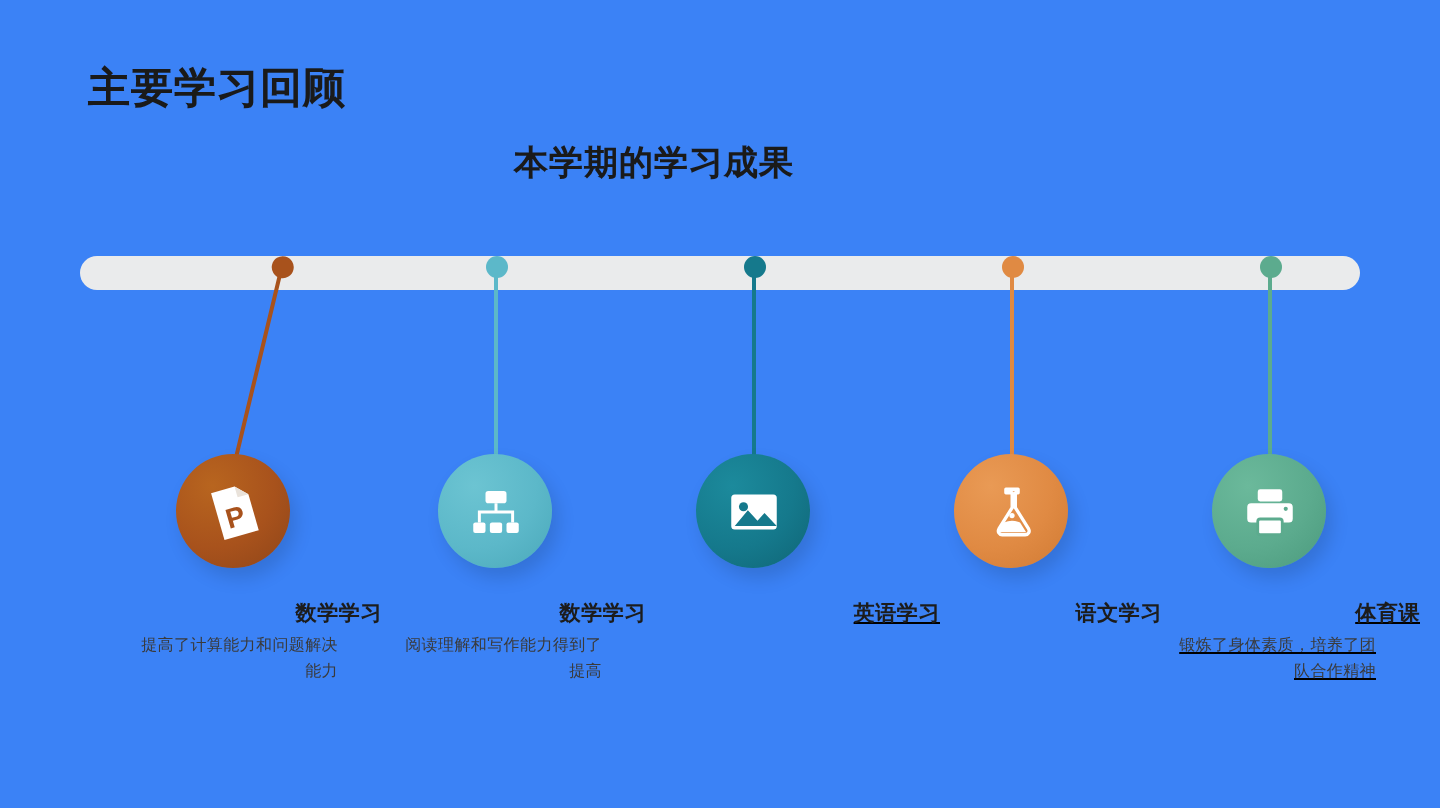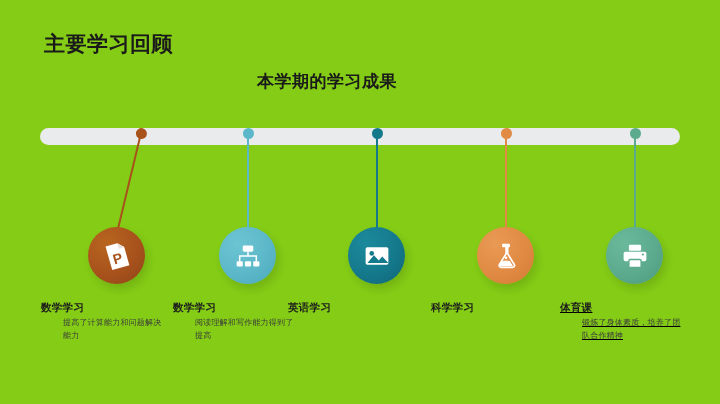--- a/index.html
+++ b/index.html
@@ -7,21 +7,21 @@
     padding: 0;
     background: #ffffff;
   }
   body {
     font-family: "Liberation Sans", "DejaVu Sans", sans-serif;
   }
   #slide {
     position: relative;
     width: 720px;
     height: 404px;
-    background: #84cc16;
+    background: #3b82f6;
     overflow: hidden;
   }
 
   
   #page-title {
     position: absolute;
     left: 44px;
     top: 30px;
     font-size: 21px;
     font-weight: bold;
@@ -91,21 +91,21 @@
     align-items: center;
     justify-content: center;
     box-shadow: 3px 5px 9px rgba(0,0,0,0.13);
   }
   .node-circle svg { display: block; }
 
   
   .node-text {
     position: absolute;
     width: 150px;
-    text-align: left;
+    text-align: right;
   }
   .node-title {
     font-size: 10.5px;
     font-weight: bold;
     color: #1c1c1c;
     line-height: 14px;
     letter-spacing: 0.3px;
   }
   .node-desc {
     margin-top: 3px;
@@ -171,39 +171,39 @@
   </div>
   <div class="node-circle" style="left:348px; top:227px; background:radial-gradient(circle at 32% 28%, #1c8a9c 0%, #15798c 55%, #0f6576 100%);">
     <span>
       <svg width="28" height="28" viewBox="0 0 32 32">
         <rect x="3" y="6" width="26" height="20" rx="2" fill="#ffffff"></rect>
         <circle cx="10" cy="13" r="2.6" fill="#15798c"></circle>
         <path d="M5 24 l7.5 -9 l5.5 6 l4 -4.5 l7 7.5 Z" fill="#15798c"></path>
       </svg>
     </span>
   </div>
-  <div class="node-text" style="left:288px; top:300px;">
+  <div class="node-text" style="left:320px; top:300px;text-decoration:underline;">
     <div class="node-title">英语学习</div>
   </div>
 
   <div class="connector" style="left:505px; top:133px; height:96px; width:2px;">
     <div class="stalk" style="background:#e08a43;"></div>
     <div class="node-dot" style="background:#e08a43;"></div>
   </div>
   <div class="node-circle" style="left:477px; top:227px; background:radial-gradient(circle at 32% 28%, #e99a55 0%, #e08a43 55%, #d07a33 100%);">
     <span>
       <svg width="28" height="28" viewBox="0 0 32 32">
         <path d="M12.5 3 h7 v2 h-1.6 v8.5 l7.6 12.2 a2.2 2.2 0 0 1 -1.9 3.3 H10.4 a2.2 2.2 0 0 1 -1.9 -3.3 L16.1 13.5 V5 H12.5 Z" fill="none" stroke="#ffffff" stroke-width="1.9" stroke-linejoin="round"></path>
         <path d="M11.4 22 q4.6 -2 9.2 0 l3.5 5.6 H7.9 Z" fill="#ffffff"></path>
         <circle cx="16" cy="18" r="1.5" fill="#ffffff"></circle>
       </svg>
     </span>
   </div>
   <div class="node-text" style="left:431px; top:300px;">
-    <div class="node-title">科学学习</div>
+    <div class="node-title">语文学习</div>
   </div>
 
   <div class="connector" style="left:634px; top:133px; height:96px; width:2px;">
     <div class="stalk" style="background:#5cab8e;"></div>
     <div class="node-dot" style="background:#5cab8e;"></div>
   </div>
   <div class="node-circle" style="left:606px; top:227px; background:radial-gradient(circle at 32% 28%, #6bb99b 0%, #5cab8e 55%, #4b9a7d 100%);">
     <span>
       <svg width="28" height="28" viewBox="0 0 32 32">
         <rect x="9" y="3" width="14" height="7" rx="1.4" fill="#ffffff"></rect>

